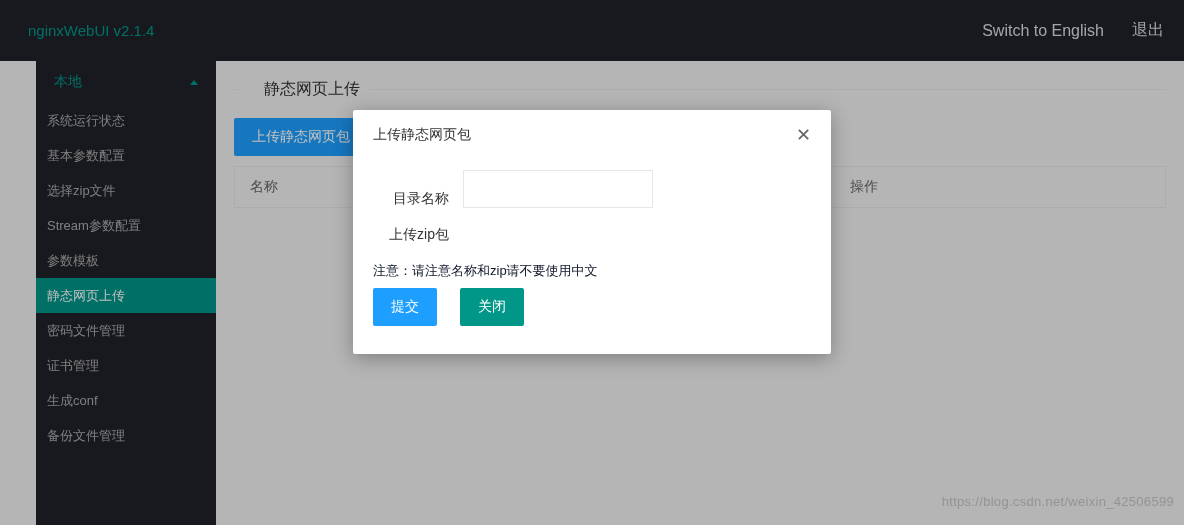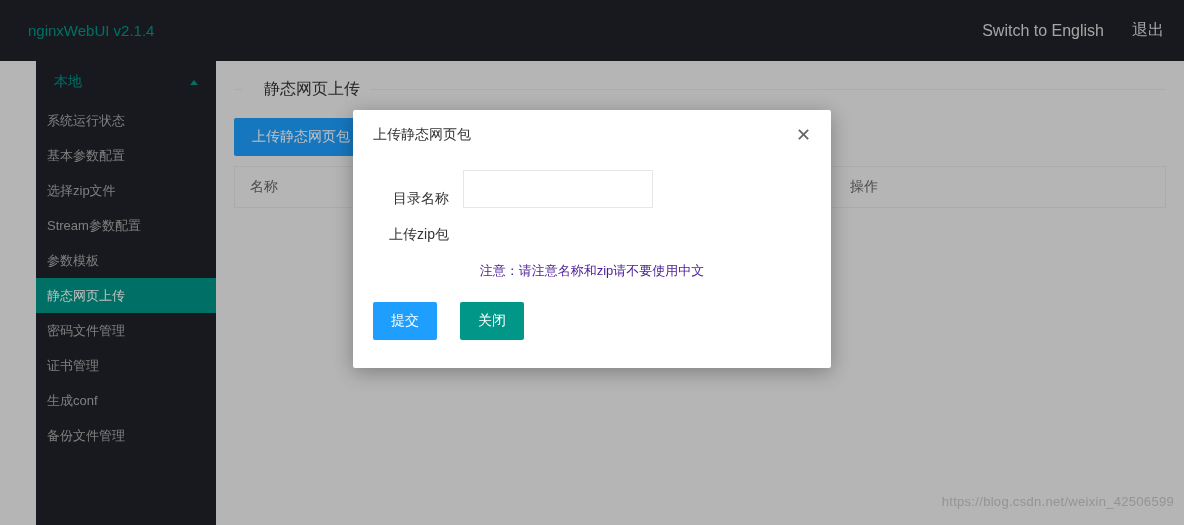--- a/index.html
+++ b/index.html
@@ -169,24 +169,23 @@
     }
     .form-input {
       height: 38px;
       border: 1px solid #e6e6e6;
       width: 190px;
       padding: 0 10px;
       font-size: 14px;
       outline: none;
     }
     .note {
-      text-align: center;
-      color: #4c1d95;
+      color: #0f172a;
       font-size: 13px;
-      margin: 8px 0 22px 0;
+      margin: 8px 0 8px 0;
     }
     .modal-actions {
       display: flex;
       gap: 23px;
       align-items: center;
     }
     .watermark {
       position: absolute;
       bottom: 16px;
       right: 10px;

